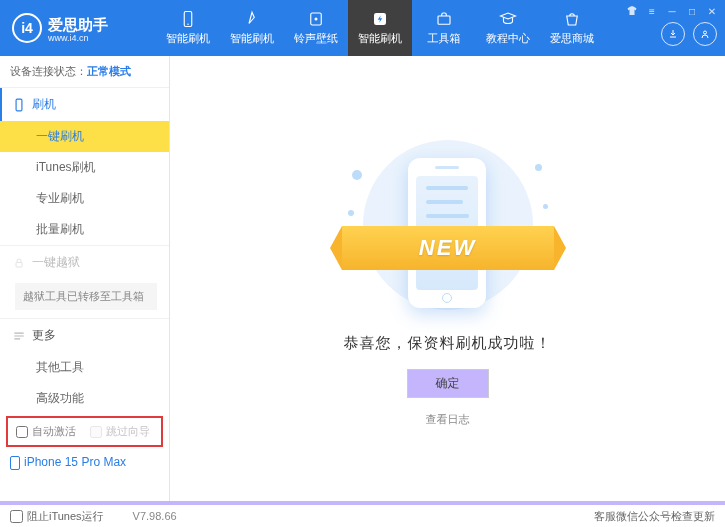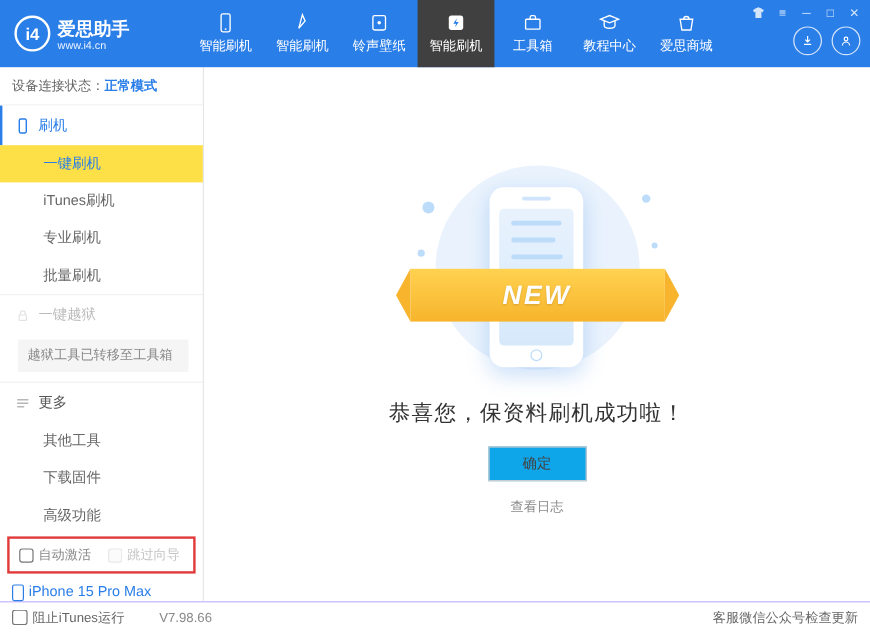--- a/index.html
+++ b/index.html
@@ -51,26 +51,26 @@
 .dot { position: absolute; border-radius: 50%; background: #bcdcfa; }
 .phone { position: absolute; left: 60px; top: 18px; width: 78px; height: 150px; background: #fff; border-radius: 12px; box-shadow: 0 6px 18px rgba(42,126,232,.25); }
 .phone::before { content: ""; position: absolute; top: 8px; left: 50%; transform: translateX(-50%); width: 24px; height: 3px; background: #d0e4fb; border-radius: 3px; }
 .phone-screen { position: absolute; top: 18px; left: 8px; right: 8px; bottom: 18px; background: linear-gradient(180deg,#e8f2fd,#d6e9fb); border-radius: 4px; }
 .phone-screen .line { height: 4px; background: #bcdcfa; margin: 10px 10px 0; border-radius: 2px; }
 .phone-btn { position: absolute; bottom: 5px; left: 50%; transform: translateX(-50%); width: 10px; height: 10px; border: 1.5px solid #bcdcfa; border-radius: 50%; }
 .ribbon { position: absolute; top: 86px; left: -6px; right: -6px; height: 44px; background: linear-gradient(180deg,#ffd250,#f7b42c); display: flex; align-items: center; justify-content: center; font-weight: 900; font-size: 22px; color: #fff; letter-spacing: 2px; font-style: italic; text-shadow: 0 1px 2px rgba(0,0,0,.15); }
 .ribbon::before, .ribbon::after { content: ""; position: absolute; top: 0; width: 0; height: 0; border-top: 22px solid transparent; border-bottom: 22px solid transparent; }
 .ribbon::before { left: -12px; border-right: 12px solid #f7b42c; }
 .ribbon::after { right: -12px; border-left: 12px solid #f7b42c; }
-.msg { font-size: 18px; color: #333; margin-top: 14px; letter-spacing: 1px; }
-.ok-btn { margin-top: 16px; padding: 5px 28px; border: 1px solid #ccc; background: #0ea5e9; font-size: 12px; cursor: pointer; color: #444; }
+.msg { font-size: 15px; color: #333; margin-top: 14px; letter-spacing: 1px; }
+.ok-btn { margin-top: 16px; padding: 5px 28px; border: 1px solid #ccc; background: #c4b5fd; font-size: 12px; cursor: pointer; color: #444; }
 .log-link { margin-top: 14px; font-size: 11px; color: #888; cursor: pointer; }
 
 
-.footer { height: 26px; border-top: 1px solid #c4b5fd; display: flex; align-items: center; font-size: 11px; color: #666; padding: 0 10px; }
+.footer { height: 26px; border-top: 4px solid #c4b5fd; display: flex; align-items: center; font-size: 11px; color: #666; padding: 0 10px; }
 .footer label { display: flex; align-items: center; gap: 4px; }
 .footer .spacer { flex: 1; }
 .footer .ver { margin-left: 29px; color: #888; }
 .footer .flink { cursor: pointer; }
 .lock-icon { width: 12px; height: 12px; opacity: .45; }
 </style>
 </head>
 <body>
 
 <div class="header">
@@ -210,21 +210,20 @@
     <div class="side-section">
       <div class="side-header">
         <span class="side-icon">
             <svg width="14" height="14" viewBox="0 0 24 24">
               <path d="M4 7 H20 M4 12 H20 M4 17 H14" stroke="#888" stroke-width="2"></path>
             </svg>
           </span>
         <span>更多</span>
       </div>
       <div class="side-sub">其他工具</div>
-      <div class="side-sub">下载固件</div>
       <div class="side-sub">高级功能</div>
     </div>
 
     <div class="redbox">
       <label>
           <input type="checkbox" style="">
           <span>自动激活</span>
         </label>
       <label style="opacity:.5">
           <input type="checkbox" disabled="" style="">

